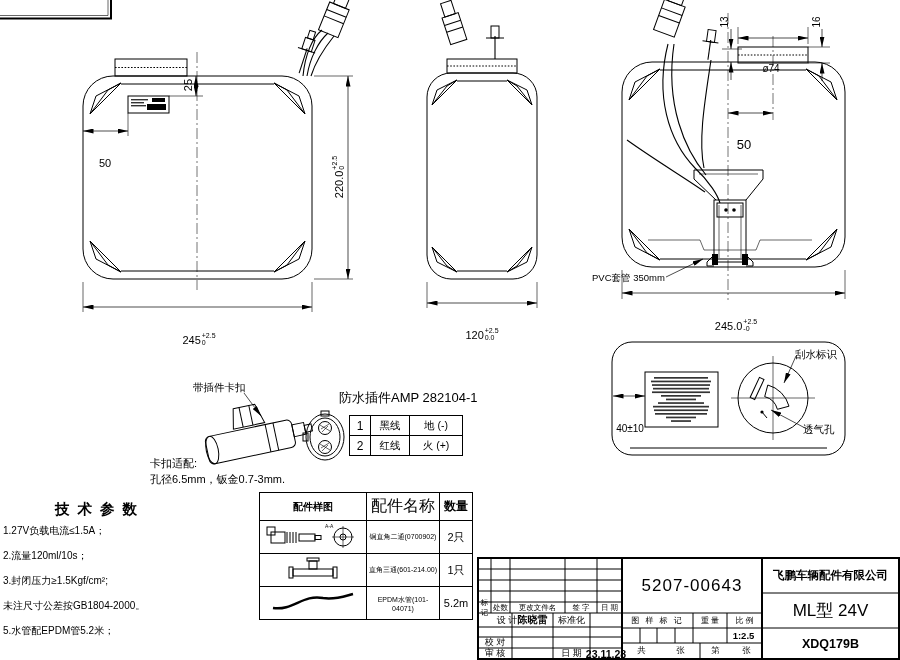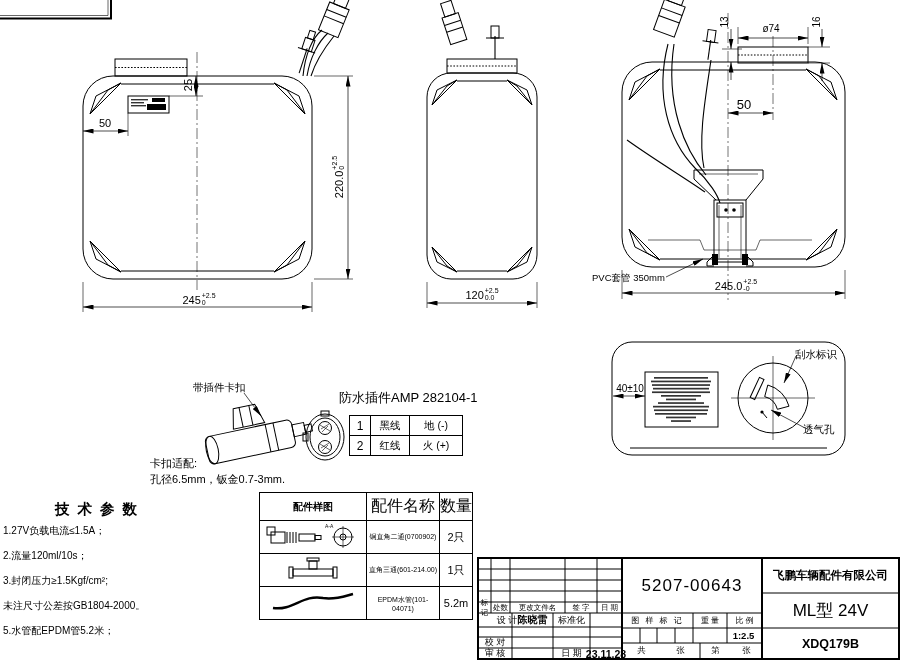--- a/index.html
+++ b/index.html
@@ -8,21 +8,21 @@
   svg{position:absolute;left:0;top:0;}
   svg *{fill:none;stroke:#000;stroke-width:1;}
   svg .f{fill:#000;stroke:none;}
   svg .g{fill:#333;stroke:none;}
   svg .t{stroke-width:.6;}
   svg .d{stroke-width:.7;}
   svg .cl{stroke-width:.55;stroke-dasharray:11 3 2 3;}
   svg .w{stroke-width:1.1;}
   svg .bb{stroke-width:2;}
   .txt{position:absolute;white-space:nowrap;color:#000;}
-  .ctr{transform:translate(-50%,-50%);}
+  .ctr{transform:translate(-50%,-50%);margin-top:40px;}
   .rot{transform:translate(-50%,-50%) rotate(-90deg);}
   .dim{display:inline-flex;align-items:center;font-size:11px;}
   .dim .tol{display:inline-flex;flex-direction:column;margin-left:1px;}
   .dim .tol i{font-style:normal;display:block;font-size:7px;line-height:6.5px;}
   .lbl{font-size:10.5px;}
   .tech-line{font-size:10px;line-height:25px;}
   table{border-collapse:collapse;}
   .wiretab{position:absolute;left:349px;top:415px;}
   .wiretab td{border:1.5px solid #000;text-align:center;padding:0;height:19px;}
   .parttab{position:absolute;left:259px;top:492px;}
@@ -381,21 +381,21 @@
 <div class="txt tech-line" style="left:3px;top:543px">2.流量120ml/10s；</div>
 <div class="txt tech-line" style="left:3px;top:568px">3.封闭压力≥1.5Kgf/cm²;</div>
 <div class="txt tech-line" style="left:3px;top:593px">未注尺寸公差按GB1804-2000。</div>
 <div class="txt tech-line" style="left:3px;top:618px">5.水管配EPDM管5.2米；</div>
 
 <table class="parttab">
   <tbody>
         <tr>
     <th style="width:106px;height:27px;font-size:10px;font-weight:bold">配件样图</th>
     <th style="width:72px;font-size:16px;font-weight:normal">配件名称</th>
-    <th style="width:32px;font-size:16px;font-weight:normal">数量</th>
+    <th style="width:32px;font-size:12px;font-weight:bold">数量</th>
   </tr>
   <tr>
     <td style="height:31px">
       <svg width="100" height="28" viewBox="0 0 100 28" style="position:static">
         <text x="62" y="7" style="fill:#000;stroke:none;font-size:5px;font-family:'Liberation Sans',sans-serif">A-A</text>
         <rect x="4" y="6" width="8" height="8"></rect>
         <rect x="8" y="11" width="14" height="11"></rect>
         <line x1="24" y1="11" x2="24" y2="22"></line>
               <line x1="27" y1="11" x2="27" y2="22"></line>
         <line x1="30" y1="11" x2="30" y2="22"></line>

